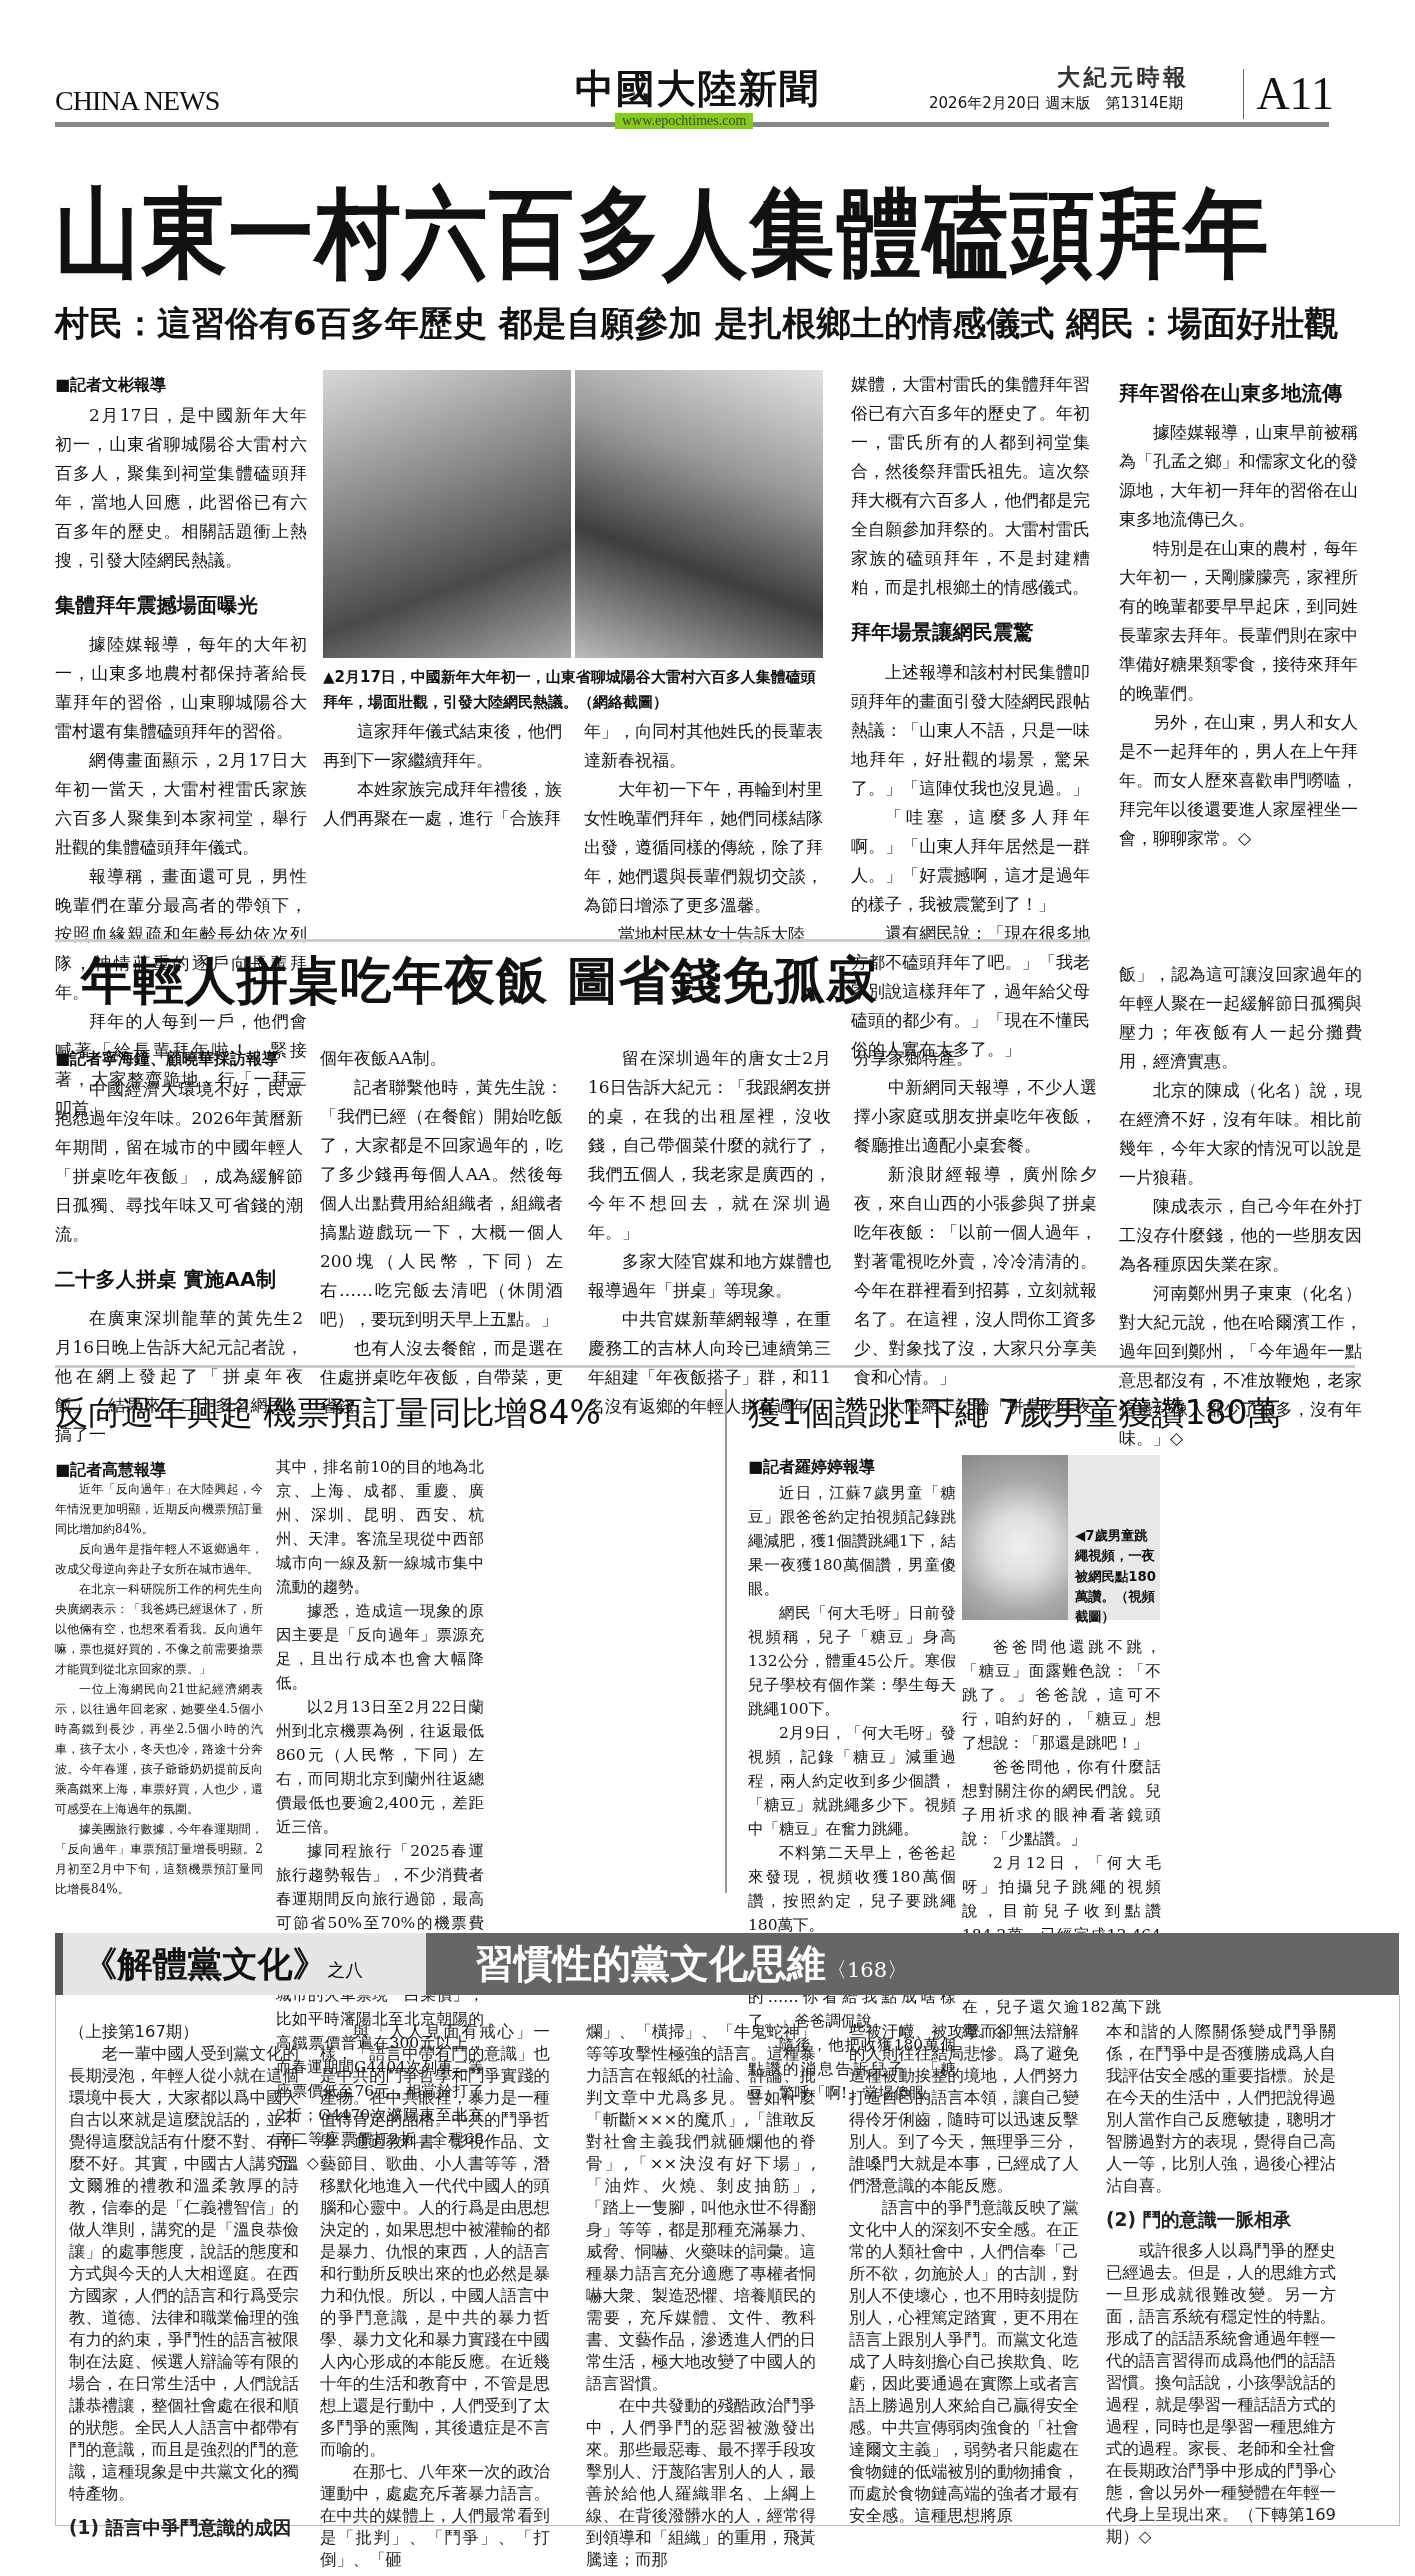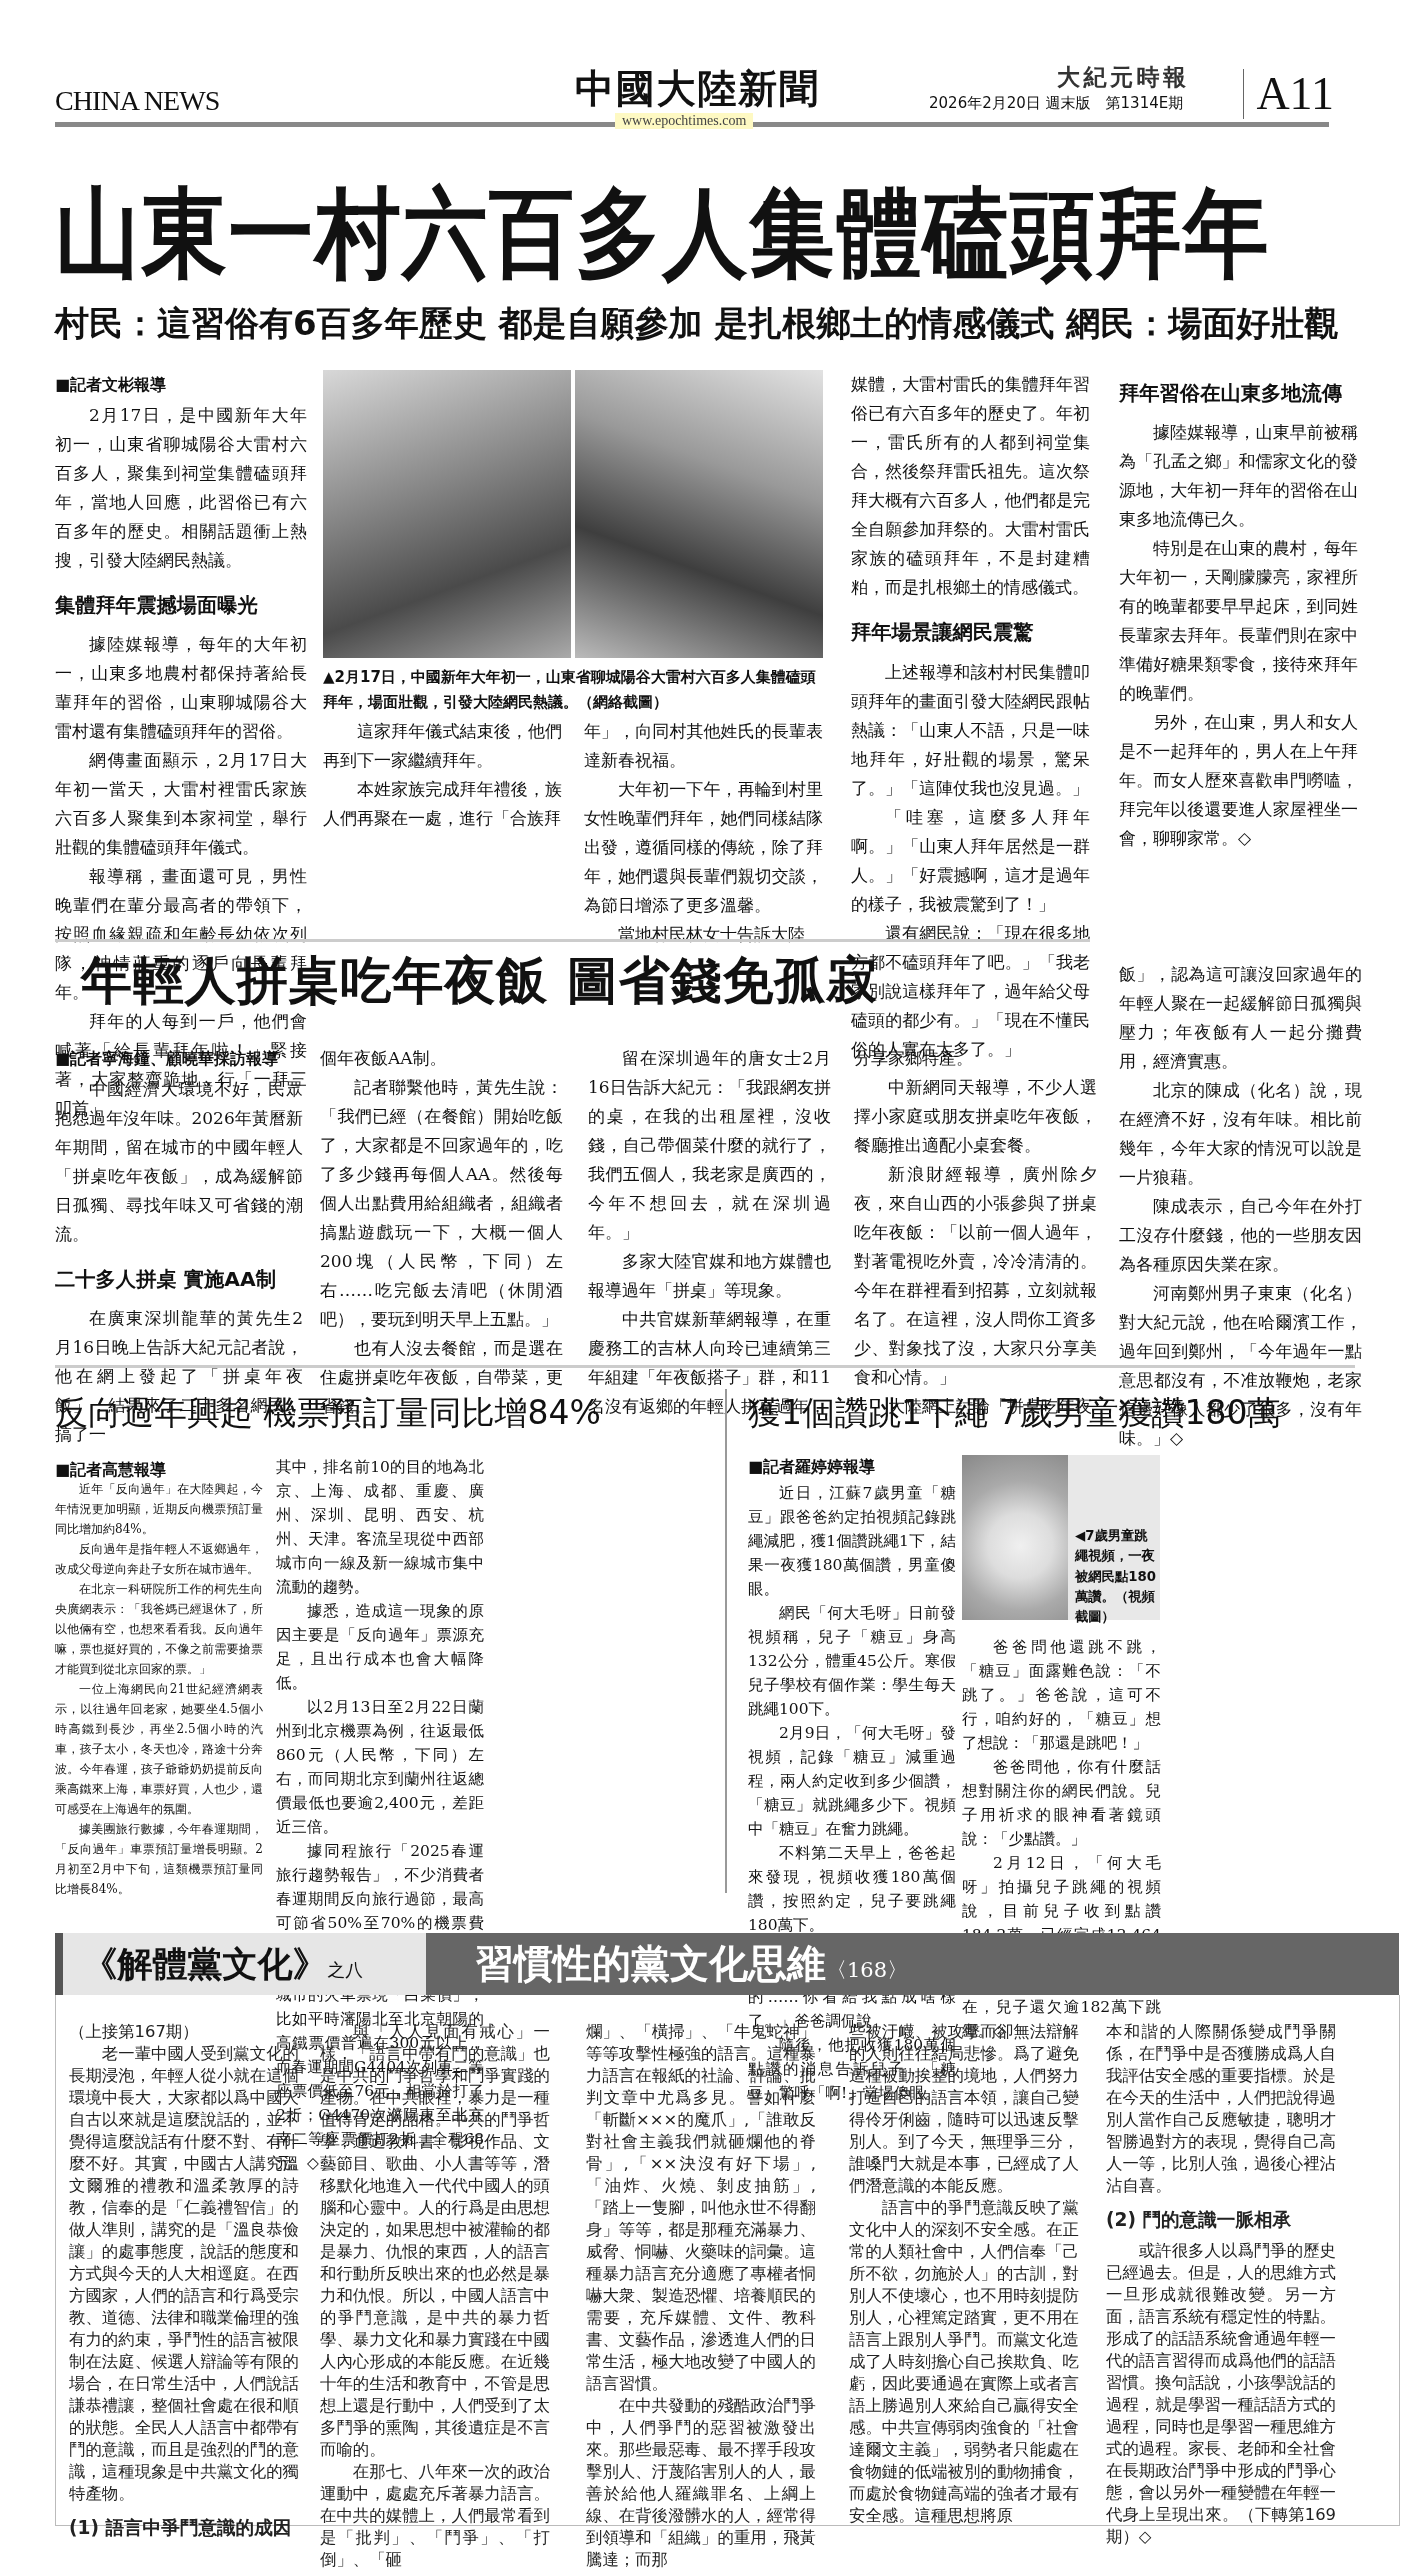--- a/index.html
+++ b/index.html
@@ -4,21 +4,21 @@
 <style>
 *{box-sizing:border-box;margin:0;padding:0}
 body{width:1415px;height:2576px;background:#fff;color:#111;font-family:"DejaVu Serif","Liberation Serif",serif;position:relative;overflow:hidden}
 .abs{position:absolute}
 .masthead-en{left:55px;top:85px;font-family:"Liberation Serif",serif;font-size:28px;letter-spacing:-0.9px}
 .masthead-cn{left:575px;top:62px;font-family:"DejaVu Sans",sans-serif;font-size:39px;font-weight:bold;letter-spacing:1.8px}
 .paper-name{left:1057px;top:62px;font-family:"DejaVu Sans",sans-serif;font-size:23px;font-weight:bold;letter-spacing:3.5px;color:#333}
 .issue-info{left:929px;top:94px;font-family:"DejaVu Sans",sans-serif;font-size:15px}
 .page-no{left:1243px;top:69px;font-family:"Liberation Serif",serif;font-size:46px;border-left:0.9px solid #666;padding-left:12.4px;line-height:50px}
 .rule{left:55px;top:122px;width:1274px;height:5.3px;background:#888}
-.url{left:615px;top:113px;background:#fef9c3;padding:0 7px;font-family:"Liberation Serif",serif;font-size:14px;color:#444}
+.url{left:615px;top:113px;background:#84cc16;padding:0 7px;font-family:"Liberation Serif",serif;font-size:14px;color:#444}
 .h1{left:55px;top:168px;font-family:"DejaVu Sans",sans-serif;font-weight:bold;font-size:85px;letter-spacing:1.8px;transform:scaleY(1.15);transform-origin:top left}
 .subhead{left:55px;top:301px;font-family:"DejaVu Sans",sans-serif;font-weight:bold;font-size:34px}
 .col{position:absolute;font-size:17px;line-height:29px;text-align:justify}
 .col p{text-indent:2em}
 .col .byline{font-family:"DejaVu Sans",sans-serif;font-weight:bold;font-size:16px;text-indent:0;margin-bottom:1.8px}
 .col h3{font-family:"DejaVu Sans",sans-serif;font-weight:bold;font-size:20.3px;margin:16px 0 10.6px}
 .photo{position:absolute;background:linear-gradient(160deg,#d8d8d8,#888 40%,#4a4a4a 70%,#aaa);}
 .caption{position:absolute;font-family:"DejaVu Sans",sans-serif;font-weight:bold;font-size:15px;line-height:25px}
 .hr{position:absolute;height:2.7px;background:#ccc}
 .h2{position:absolute;font-family:"DejaVu Sans",sans-serif;font-weight:bold;font-size:51px;letter-spacing:0.9px}

